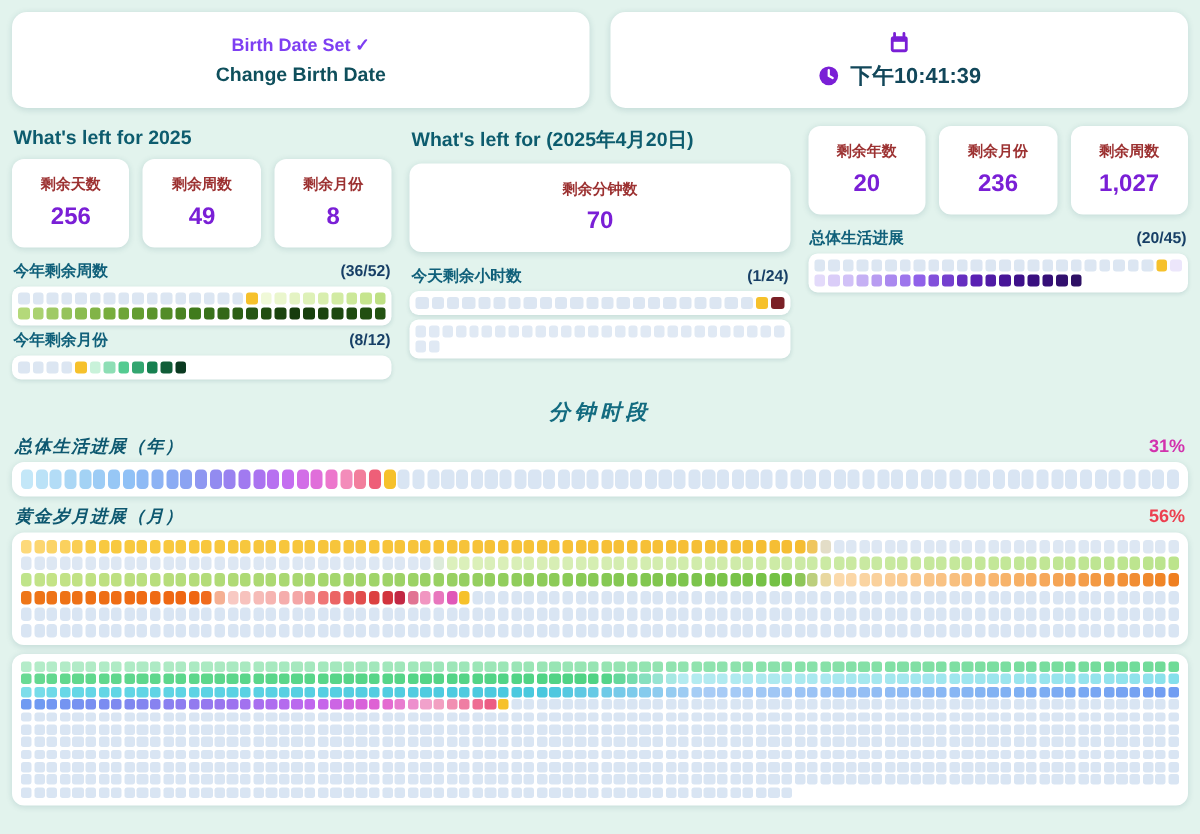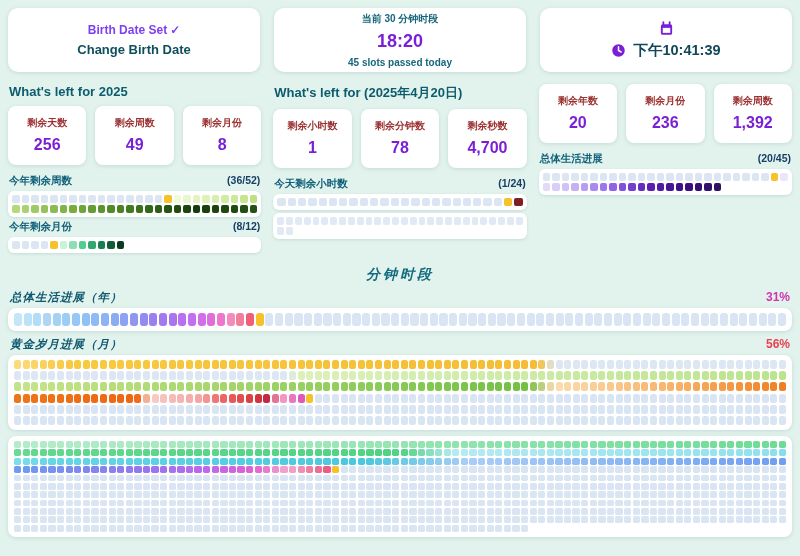--- a/index.html
+++ b/index.html
@@ -67,25 +67,20 @@
 
 <div class="top-row">
   <div class="top-card">
     <div class="birth-status">
       <span>Birth Date Set</span><span class="check">✓</span>
     </div>
     <button class="birth-btn">Change Birth Date</button>
   </div>
 
 
-  <div class="top-card">
-    <div class="slot-title">当前 30 分钟时段</div>
-    <div class="slot-time">18:20</div>
-    <div class="slot-sub">45 slots passed today</div>
-  </div>
 
   <div class="top-card">
     <div class="dt-line">
       <svg width="15" height="15" viewBox="0 0 24 24" fill="#7a1fd6">
         <path d="M7 2v3M17 2v3" stroke="#7a1fd6" stroke-width="3" stroke-linecap="round"></path>
         <rect x="3" y="5" width="18" height="17" rx="3"></rect>
         <rect x="6" y="11" width="12" height="8" fill="#fff"></rect>
       </svg>
     </div>
     <div class="dt-line">
@@ -195,30 +190,22 @@
           <div class="cell" style="background: rgb(17, 93, 56);"></div>
           <div class="cell" style="background: rgb(11, 58, 33);"></div>
         </div>
       </div>
   </div>
 
   <div class="col">
     <h2 class="col-title">What's left for (2025年4月20日)</h2>
     <div class="stat-row">
       <div class="stat-card">
-        <div class="stat-label">剩余小时数</div>
-        <div class="stat-value">1</div>
-      </div>
-      <div class="stat-card">
         <div class="stat-label">剩余分钟数</div>
-        <div class="stat-value">78</div>
-      </div>
-      <div class="stat-card">
-        <div class="stat-label">剩余秒数</div>
-        <div class="stat-value">4,700</div>
+        <div class="stat-value">70</div>
       </div>
     </div>
     <div class="grid-label-row">
       <span class="grid-label">今天剩余小时数</span>
       <span class="grid-counter">(1/24)</span>
     </div>
     <div class="grid-box">
         <div class="cells" data-grid="2" style="grid-template-columns: repeat(24, 1fr);">
           <div class="cell" style="background: rgb(220, 230, 242);"></div>
           <div class="cell" style="background: rgb(220, 230, 242);"></div>
@@ -287,21 +274,21 @@
       <div class="stat-card">
         <div class="stat-label">剩余年数</div>
         <div class="stat-value">20</div>
       </div>
       <div class="stat-card">
         <div class="stat-label">剩余月份</div>
         <div class="stat-value">236</div>
       </div>
       <div class="stat-card">
         <div class="stat-label">剩余周数</div>
-        <div class="stat-value">1,392</div>
+        <div class="stat-value">1,027</div>
       </div>
     </div>
     <div class="grid-label-row">
       <span class="grid-label">总体生活进展</span>
       <span class="grid-counter">(20/45)</span>
     </div>
     <div class="grid-box">
         <div class="cells" data-grid="4" style="grid-template-columns: repeat(26, 1fr);">
           <div class="cell" style="background: rgb(220, 230, 242);"></div>
           <div class="cell" style="background: rgb(220, 230, 242);"></div>

